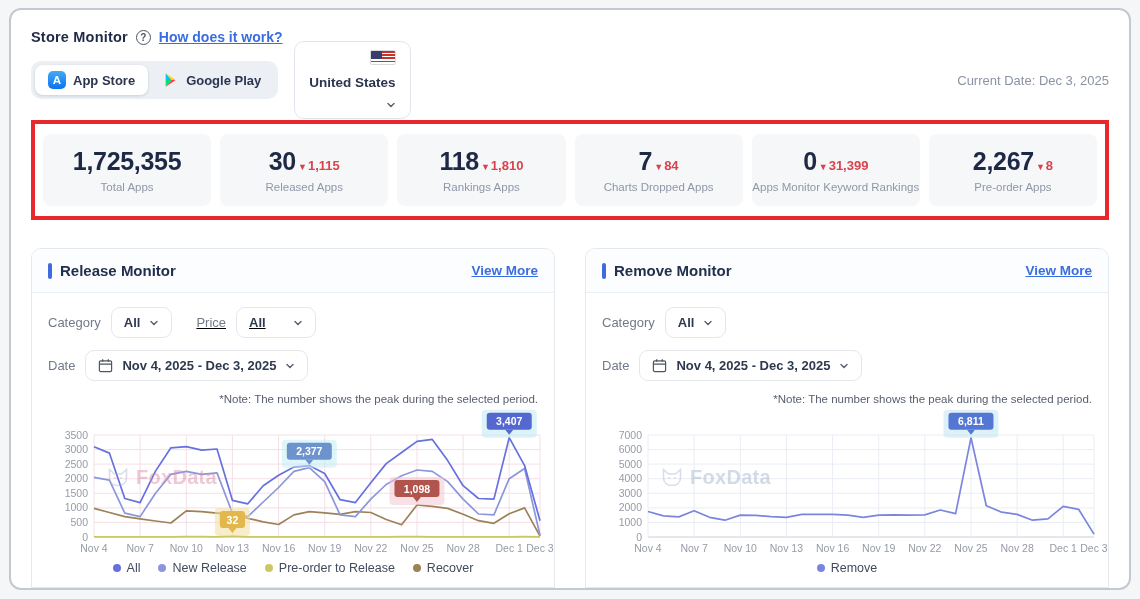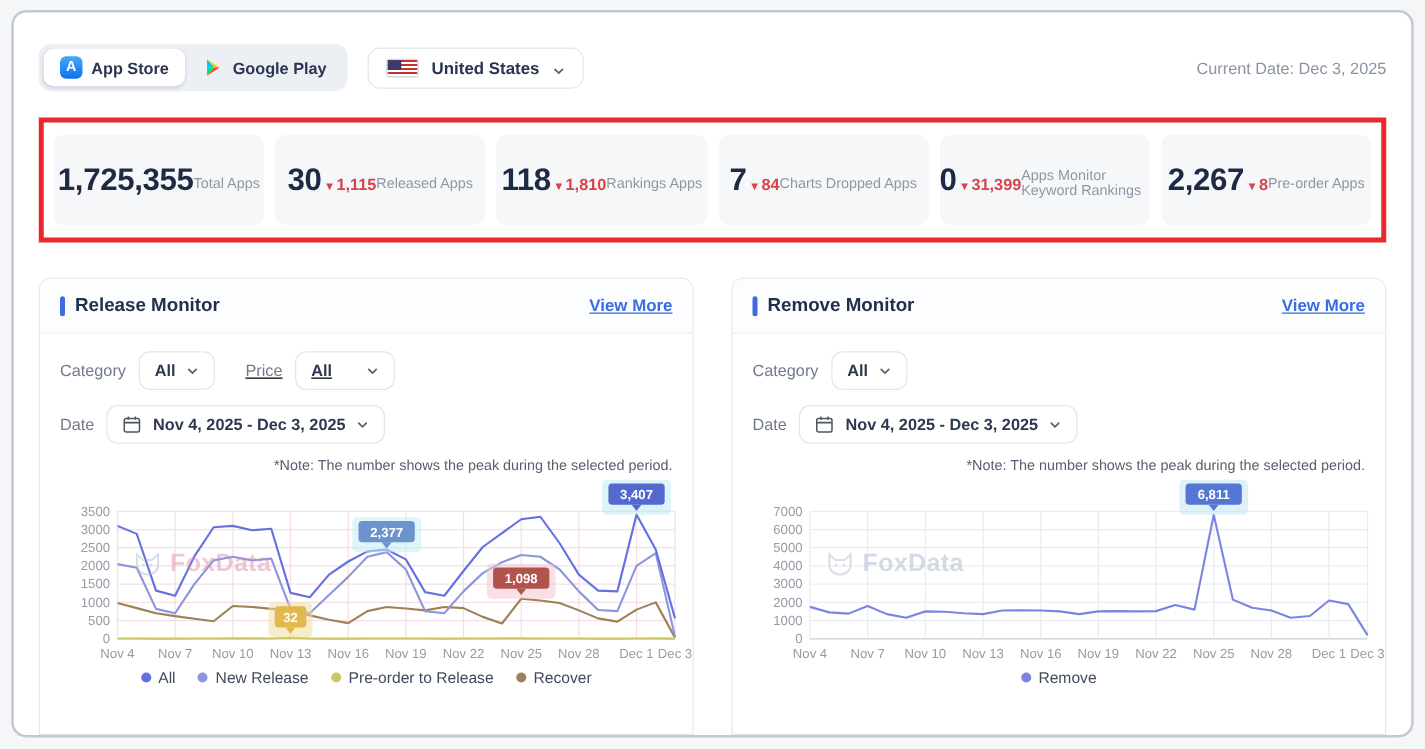--- a/index.html
+++ b/index.html
@@ -11,30 +11,30 @@
   .page-title { font-size:14.5px; font-weight:bold; color:#1e2a45; letter-spacing:.2px; }
   .help-circle { width:15px; height:15px; border:1.4px solid #4c5560; border-radius:50%; display:inline-flex; align-items:center; justify-content:center; font-size:10px; font-weight:bold; color:#4c5560; }
   .help-link { font-size:14px; color:#3a6de0; text-decoration:underline; font-weight:600; cursor:pointer; }
 
   
   .toggle-row { display:flex; align-items:center; margin-top:10px; height:40px; }
   .store-toggle { display:flex; align-items:center; background:#eceff4; border-radius:10px; padding:4px; gap:2px; }
   .store-tab { display:flex; align-items:center; gap:7px; padding:6px 13px; border-radius:8px; font-size:13px; color:#2b3550; font-weight:600; cursor:pointer; }
   .store-tab.active { background:#fff; box-shadow:0 1px 3px rgba(40,60,100,.18); }
   .appstore-ic { width:18px; height:18px; border-radius:5px; background:linear-gradient(180deg,#43aaf7,#0d72ee); color:#fff; font-size:11.5px; font-weight:bold; display:flex; align-items:center; justify-content:center; }
-  .country-select { display:flex; align-items:flex-end; gap:10px; border:1px solid #e2e6ec; border-radius:10px; background:#fff; padding:8px 14px; margin-left:16px; font-size:13.5px; color:#2b3550; font-weight:600; cursor:pointer; }
+  .country-select { display:flex; align-items:flex-end; gap:10px; border:1px solid #e2e6ec; border-radius:10px; background:#fff; padding:8px 14px; margin-left:16px; font-size:13.5px; color:#2b3550; font-weight:600; cursor:pointer;flex-direction:column; }
   .flag { position:relative; width:26px; height:15px; border:1px solid #d6d9de; border-radius:2px; background:repeating-linear-gradient(180deg,#c1332f 0 1.6px,#fff 1.6px 3.2px); overflow:hidden; }
   .flag .canton { position:absolute; left:0; top:0; width:11px; height:8px; background:#3c3b6e; }
   .current-date { margin-left:auto; font-size:13px; color:#8b93a3; }
 
   
   .stats-wrap { position:relative; margin-top:20px; padding:14px 12px; }
   .red-annotation { position:absolute; inset:0; border:4px solid #e8282c; pointer-events:none; z-index:6; }
   .stats-row { display:flex; gap:9px; }
-  .stat-card { flex:1; background:#f6f7f9; border-radius:8px; height:72px; display:flex; flex-direction:row; align-items:center; justify-content:center; }
+  .stat-card { flex:1; background:#f6f7f9; border-radius:8px; height:72px; display:flex; flex-direction:column; align-items:center; justify-content:center; }
   .stat-top { display:flex; align-items:baseline; }
   .stat-value { font-size:25px; font-weight:800; color:#1e2a45; letter-spacing:-.3px; }
   .stat-delta { color:#d9434b; display:inline-flex; align-items:baseline; margin-left:2px; }
   .stat-delta .arr { font-size:9px; margin-right:1px; }
   .stat-delta-num { font-size:13px; font-weight:bold; }
   .stat-label { font-size:11.5px; color:#8f97a6; margin-top:5px; }
 
   
   .monitors { display:flex; gap:30px; margin-top:28px; flex:1; min-height:0; }
   .panel { flex:1; border:1px solid #e5e9ee; border-radius:10px 10px 0 0; background:#fff; overflow:hidden; display:flex; flex-direction:column; }
@@ -61,20 +61,25 @@
   .watermark svg { width:24px; height:24px; color:#aab6cc; }
   .legend { display:flex; justify-content:center; gap:18px; margin-top:2px; }
   .legend-item { display:inline-flex; align-items:center; gap:6px; font-size:12.5px; color:#414b5e; cursor:pointer; }
   .legend-dot { width:8px; height:8px; border-radius:50%; }
 </style>
 </head>
 <body>
 
 <div class="page-card">
 
+  <div class="title-row">
+    <span class="page-title">Store Monitor</span>
+    <span class="help-circle">?</span>
+    <a class="help-link">How does it work?</a>
+  </div>
 
   <div class="toggle-row">
     <div class="store-toggle">
       <div class="store-tab active">
         <span class="appstore-ic">A</span>
         <span>App Store</span>
       </div>
       <div class="store-tab">
         <svg class="gp-ic" width="16" height="16" viewBox="0 0 24 24">
           <polygon points="4,2 13,12 4,12" fill="#00c4ff"></polygon>

